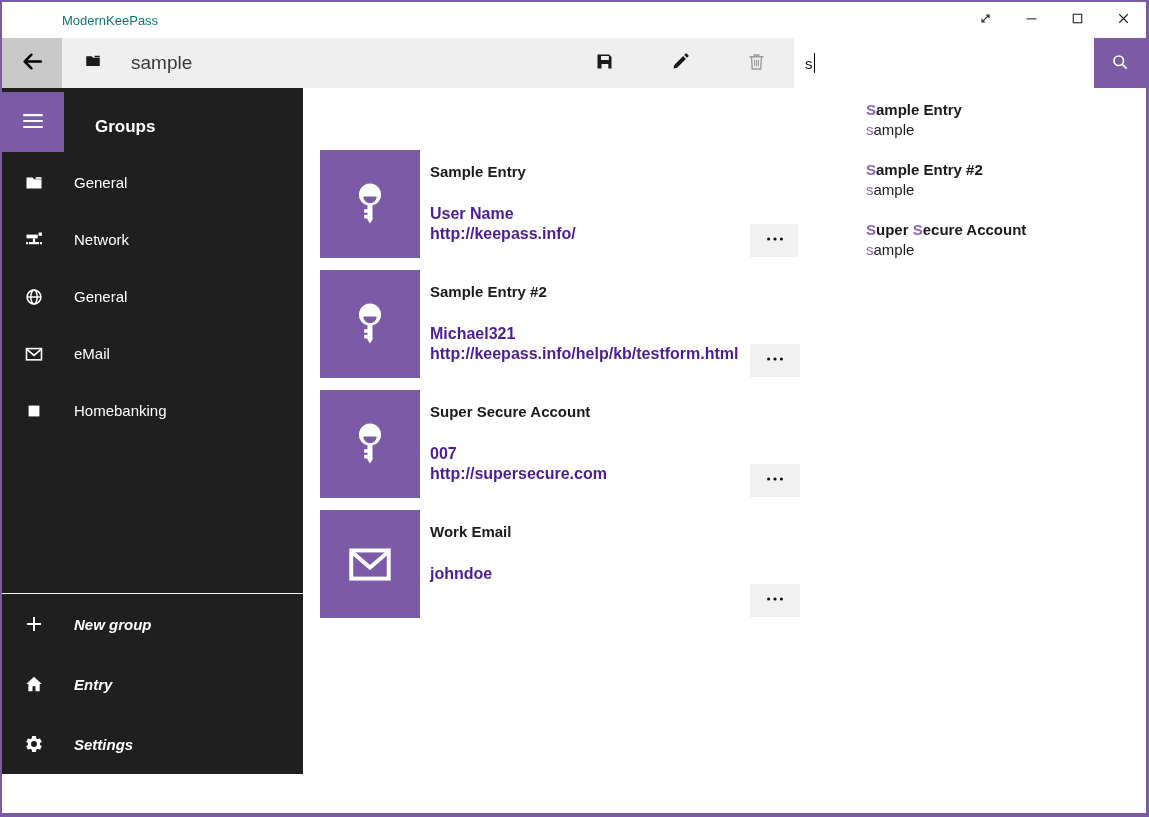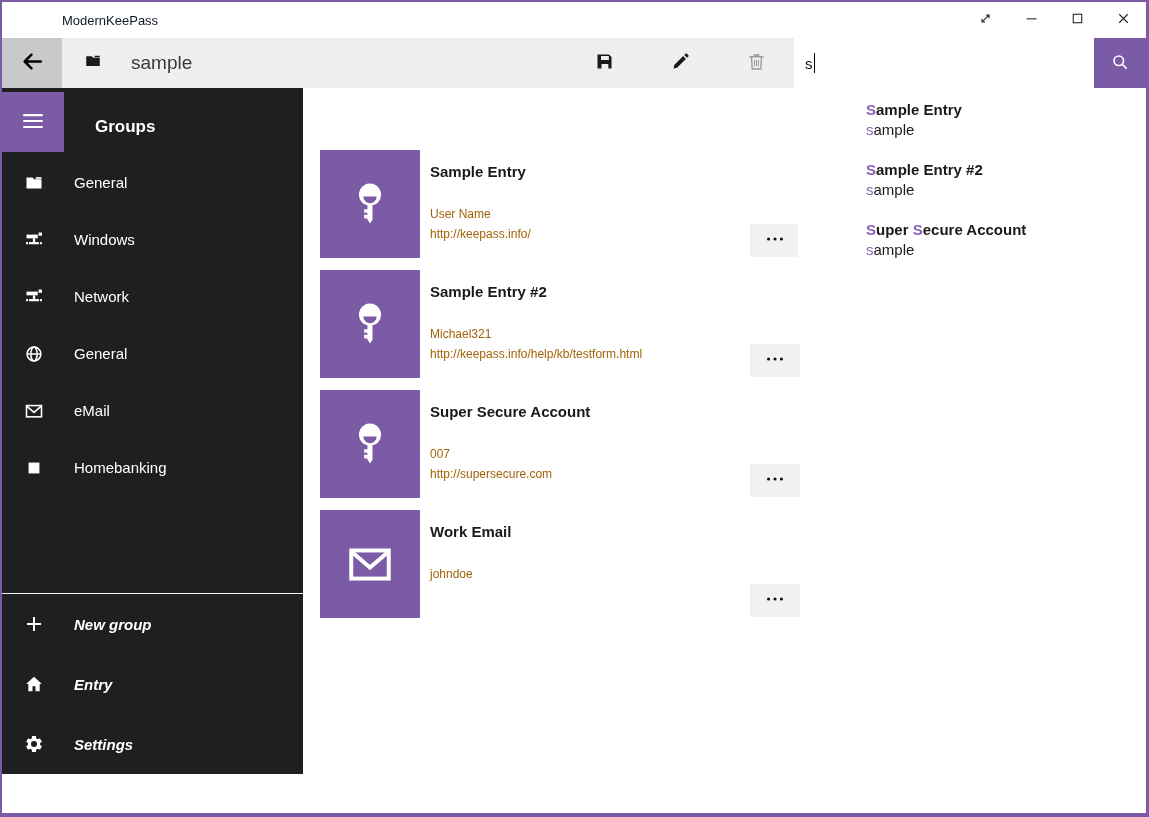--- a/index.html
+++ b/index.html
@@ -19,21 +19,21 @@
     overflow:hidden;
   }
   
   .titlebar{
     height:36px;background:#fff;display:flex;align-items:center;
   }
   .titlebar-hamburger{
     width:48px;height:36px;display:flex;align-items:center;justify-content:center;
     background:transparent;border:none;color:#1a1a1a;cursor:pointer;
   }
-  .app-title{font-size:13px;color:#0f172a;margin-left:12px;}
+  .app-title{font-size:13px;color:#0f766e;margin-left:12px;}
   .titlebar-spacer{flex:1;}
   .win-btn{
     width:46px;height:36px;display:flex;align-items:center;justify-content:center;
     background:transparent;border:none;color:#222;cursor:pointer;
   }
   .win-btn svg{width:17px;height:17px;}
   
   .appbar{
     height:50px;background:#efefef;display:flex;align-items:stretch;
   }
@@ -91,21 +91,21 @@
   .entry-row{
     position:relative;width:480px;height:108px;margin-bottom:12px;cursor:pointer;
   }
   .entry-tile{
     position:absolute;left:0;top:0;width:100px;height:108px;background:var(--accent);
     display:flex;align-items:center;justify-content:center;color:#fff;
   }
   .entry-tile .icon{display:flex;}
   .entry-tile .icon svg{width:50px;height:50px;}
   .entry-title{position:absolute;left:110px;top:13px;font-size:15px;font-weight:bold;color:#1a1a1a;white-space:nowrap;}
-  .entry-lines{position:absolute;left:110px;top:54px;font-size:12px;color:#a16207;line-height:20px;}
+  .entry-lines{position:absolute;left:110px;top:54px;font-size:16px;color:#4c1d95;line-height:20px;font-weight:bold;}
   .entry-lines div{white-space:nowrap;}
   .more-button{
     position:absolute;right:0;bottom:1px;width:50px;height:33px;background:#f1f1f1;border:none;
     display:flex;align-items:center;justify-content:center;color:#111;cursor:pointer;
   }
   .more-button svg{width:22px;height:22px;}
   
   .search-flyout{
     position:absolute;left:796px;top:86px;width:348px;background:#fff;
     padding:12px 0 14px 68px;z-index:5;
@@ -214,33 +214,20 @@
             <span class="icon">
               <svg viewBox="0 0 24 24" fill="currentColor">
                 <rect x="3" y="5.5" width="13.5" height="4.5"></rect>
                 <rect x="17.5" y="3" width="4" height="4"></rect>
                 <rect x="10.6" y="10" width="2.8" height="4.5"></rect>
                 <rect x="6" y="14.5" width="12" height="2.6"></rect>
                 <rect x="2.5" y="14.5" width="2.4" height="2.6"></rect>
                 <rect x="19.1" y="14.5" width="2.4" height="2.6"></rect>
               </svg>
             </span>
-            <span class="label">Windows</span>
-          </div>
-          <div class="nav-item">
-            <span class="icon">
-              <svg viewBox="0 0 24 24" fill="currentColor">
-                <rect x="3" y="5.5" width="13.5" height="4.5"></rect>
-                <rect x="17.5" y="3" width="4" height="4"></rect>
-                <rect x="10.6" y="10" width="2.8" height="4.5"></rect>
-                <rect x="6" y="14.5" width="12" height="2.6"></rect>
-                <rect x="2.5" y="14.5" width="2.4" height="2.6"></rect>
-                <rect x="19.1" y="14.5" width="2.4" height="2.6"></rect>
-              </svg>
-            </span>
             <span class="label">Network</span>
           </div>
           <div class="nav-item">
             <span class="icon">
               <svg viewBox="0 0 24 24" fill="none" stroke="currentColor" stroke-width="1.8">
                 <circle cx="12" cy="12" r="8.3"></circle>
                 <ellipse cx="12" cy="12" rx="3.8" ry="8.3"></ellipse>
                 <path d="M3.7 12h16.6"></path>
               </svg>
             </span>

